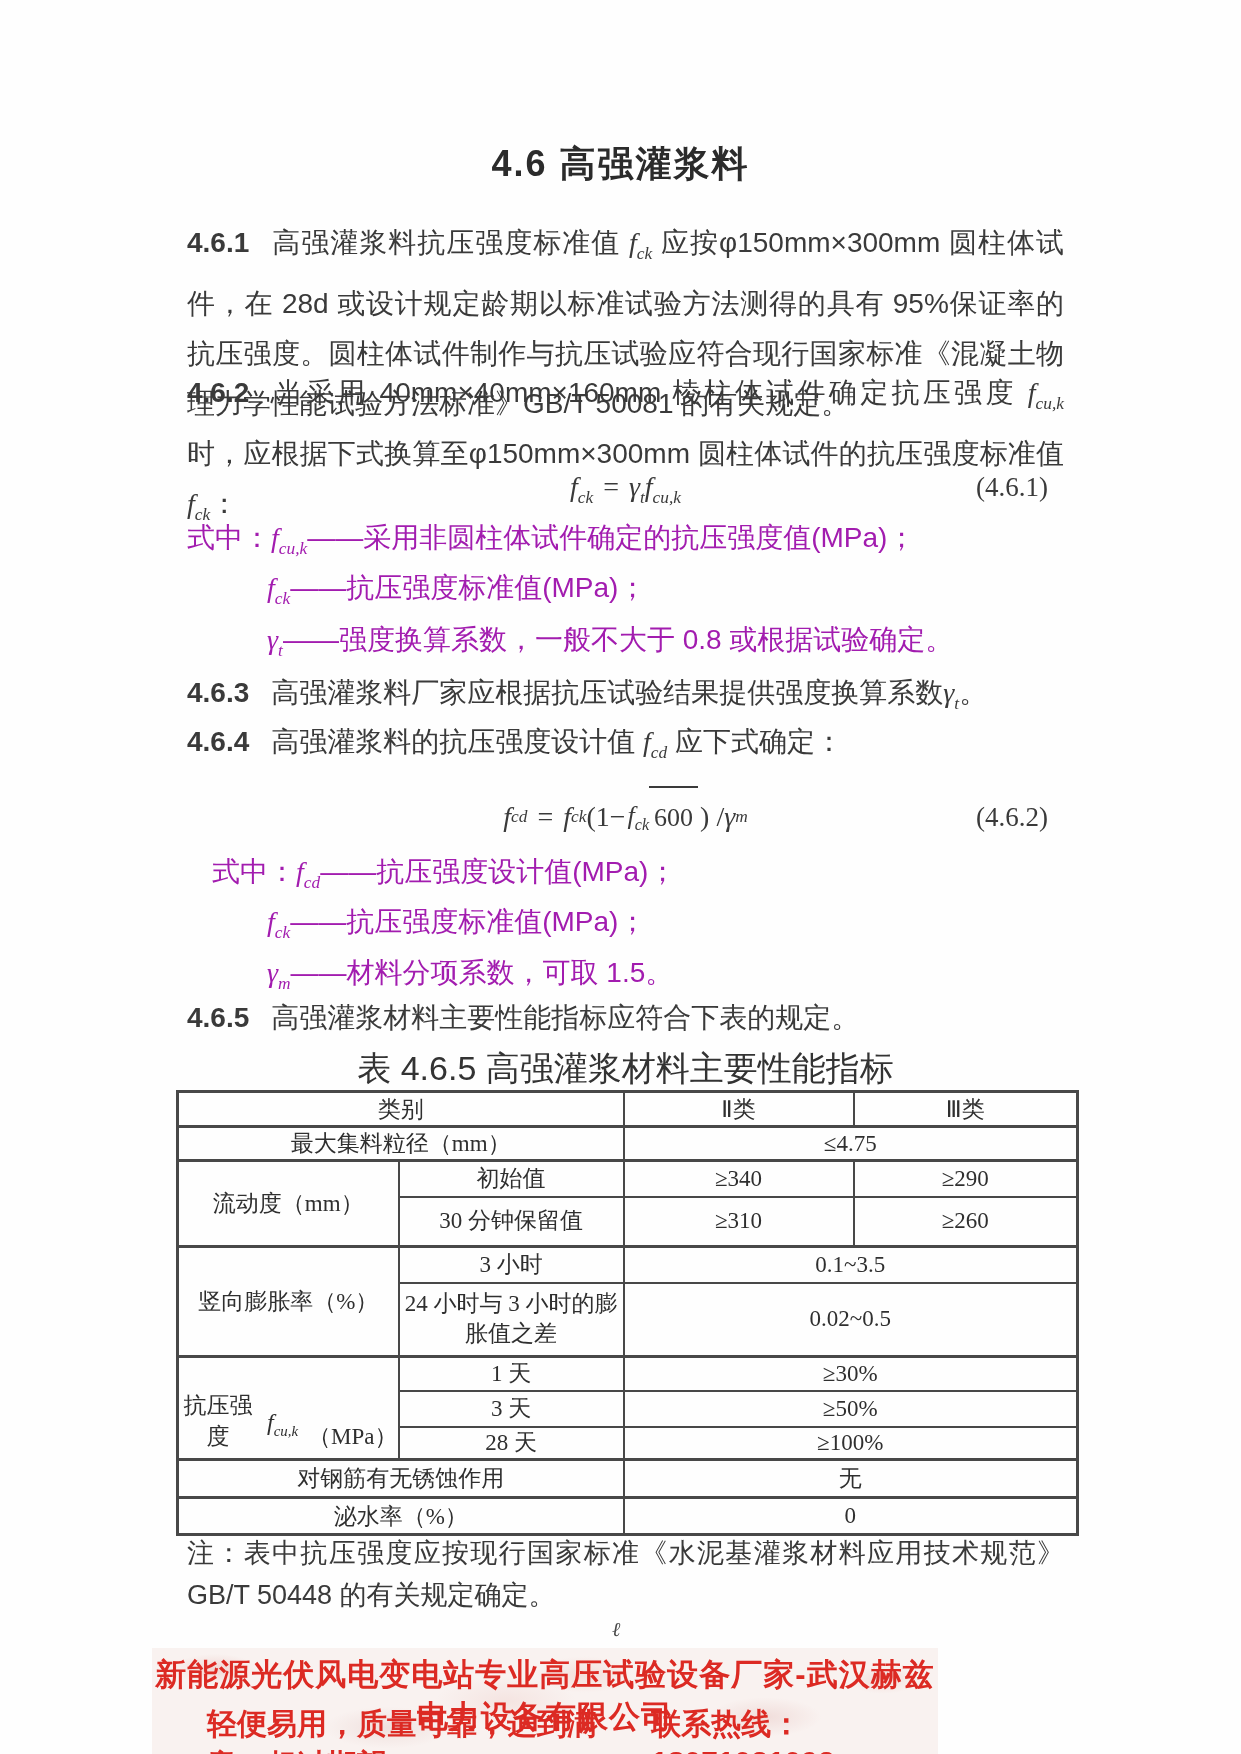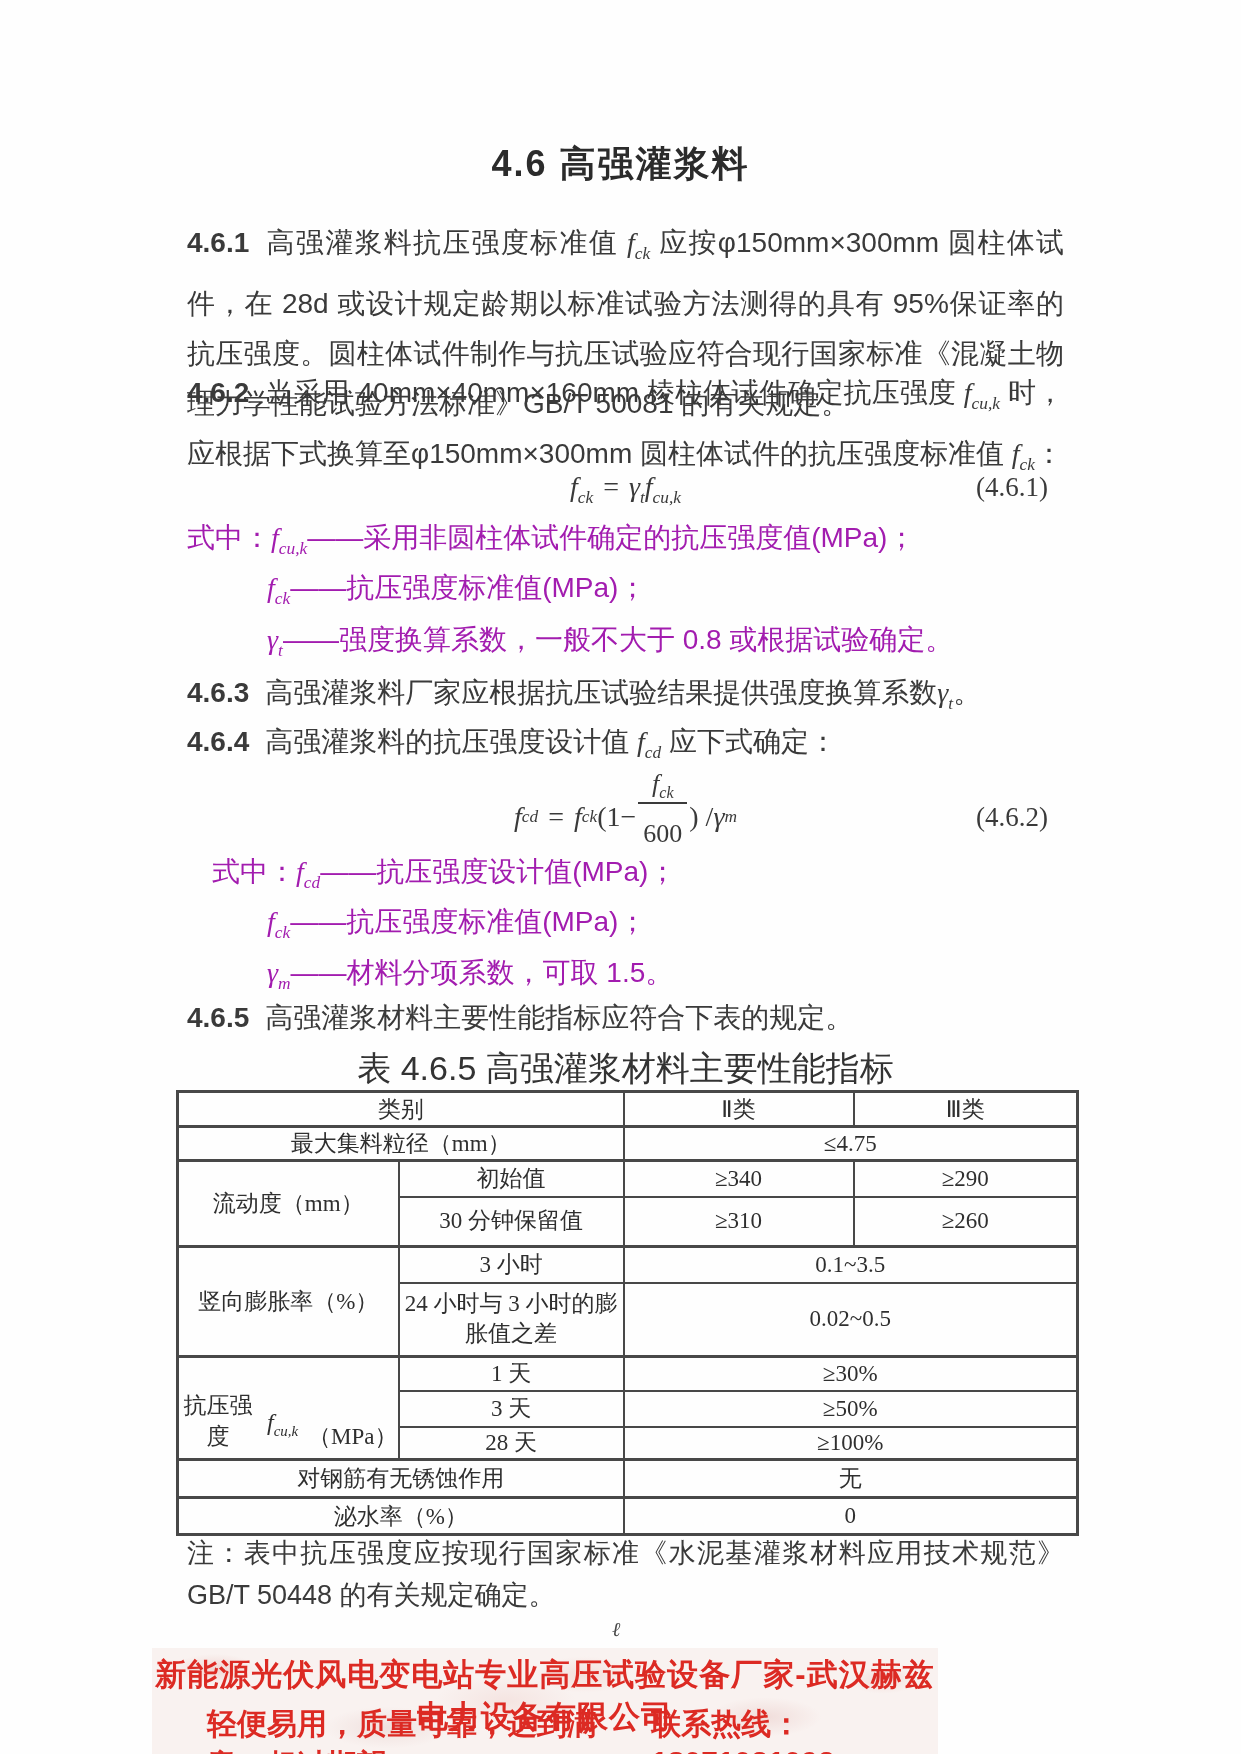--- a/index.html
+++ b/index.html
@@ -6,31 +6,31 @@
   .page{position:relative;width:1241px;height:1754px;margin:0 auto;background:#fefefe;overflow:hidden;
         color:#353535;font-family:"Liberation Sans", serif;}
   
   .doc-title{position:absolute;top:140px;left:0;width:1241px;text-align:center;
              font-size:36px;font-weight:bold;color:#2b2b2b;letter-spacing:2px;
              font-family:"Liberation Sans", sans-serif;}
   .para{position:absolute;left:187px;width:877px;font-size:28px;line-height:50px;
         text-align:justify;color:#3a3a3a;}
   .p461{top:218px;} .p462{top:368px;} .p463{top:668px;white-space:nowrap;}
   .p464{top:717px;white-space:nowrap;} .p465{top:993px;white-space:nowrap;}
-  .secnum{font-weight:bold;margin-right:16px;font-family:"Liberation Sans", sans-serif;}
+  .secnum{font-weight:bold;margin-right:22px;font-family:"Liberation Sans", sans-serif;}
   .m{font-family:"Liberation Serif", serif;font-style:italic;}
   sub{font-size:0.62em;font-family:"Liberation Serif", serif;font-style:italic;}
   
   .eqrow{position:absolute;left:187px;width:877px;text-align:center;font-size:28px;color:#3a3a3a;}
   .eq1row{top:462px;height:50px;line-height:50px;}
   .eq2row{top:780px;height:74px;display:flex;align-items:center;justify-content:center;}
   .eqlabel{position:absolute;right:16px;top:50%;transform:translateY(-50%);
            font-family:"Liberation Serif", serif;font-size:27px;font-style:normal;}
   .eqsign{margin:0 10px;font-family:"Liberation Serif", serif;}
-  .frac{display:inline-flex;flex-direction:column;align-items:center;vertical-align:middle;
+  .frac{display:inline-flex;flex-direction:row;align-items:center;vertical-align:middle;
         line-height:1.1;margin:0 2px;font-size:26px;}
   .frac .den{border-top:2px solid #3a3a3a;padding:16px 5px;font-family:"Liberation Serif", serif;font-style:normal;}
   .serif{font-family:"Liberation Serif", serif;}
   
   .whererow{position:absolute;left:187px;width:877px;font-size:28px;line-height:50px;
             color:#a21caf;white-space:nowrap;}
   .w1a{top:513px;} .w1b{top:563px;} .w1c{top:615px;}
   .w2a{top:847px;margin-left:25px;} .w2b{top:897px;} .w2c{top:948px;}
   .wlead{display:inline-block;width:80px;}
   

